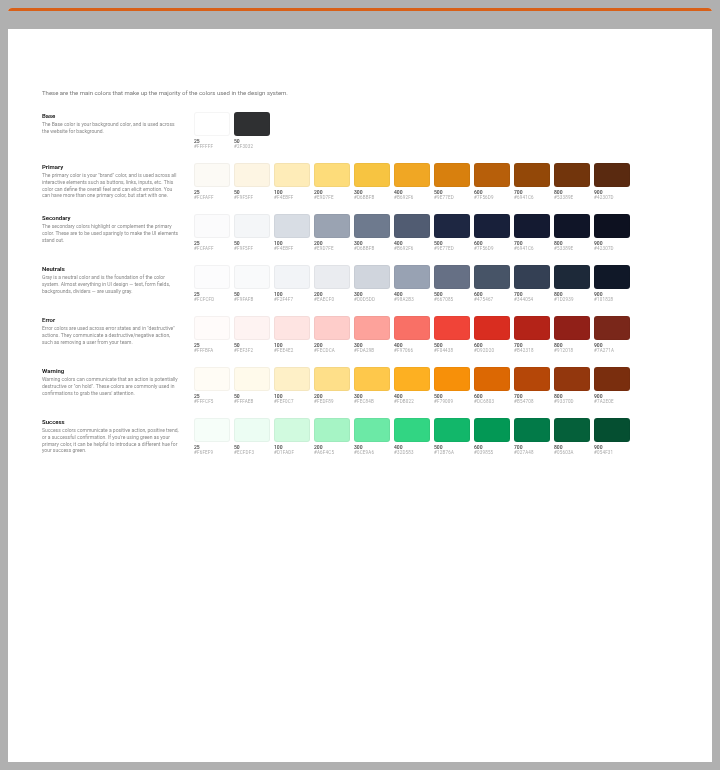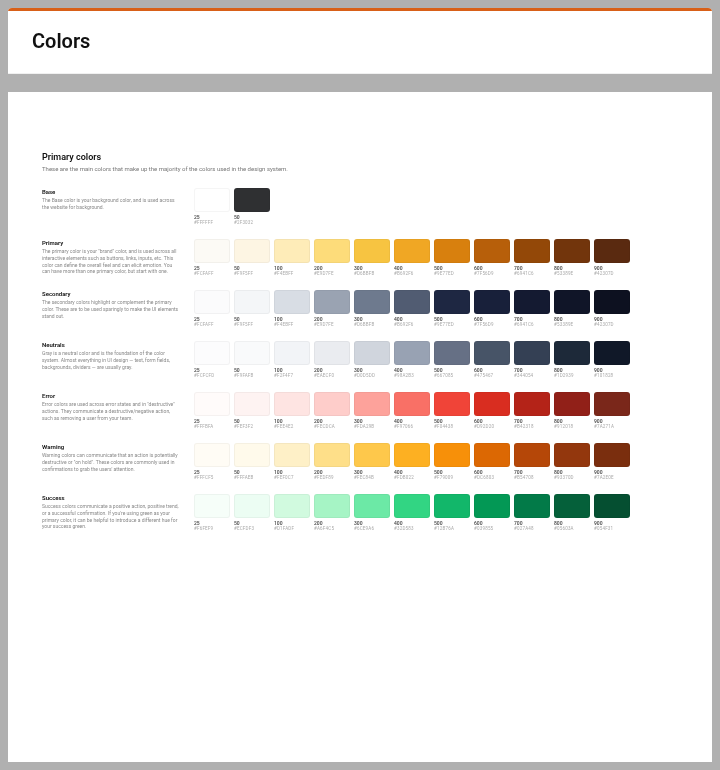--- a/index.html
+++ b/index.html
@@ -60,26 +60,22 @@
     border: 1px solid rgba(0,0,0,0.04);
   }
   .tone { font-size: 5px; color: #444; margin-top: 2px; font-weight: 500; }
   .hex  { font-size: 4.5px; color: #aaa; text-transform: uppercase; letter-spacing: 0.2px; }
 </style>
 </head>
 <body>
 
 <div class="browser">
   <div class="accent-bar"></div>
-  <div class="header">
-    <h1>Colors</h1>
-  </div>
   <div class="gap"></div>
   <div class="doc">
-    <div class="section-title">Primary colors</div>
     <div class="section-sub">These are the main colors that make up the majority of the colors used in the design system.</div>
     <div id="palettes">
         <div class="palette-row">
           <div class="row-label">
             <div class="row-name">Base</div>
             <div class="row-desc">The Base color is your background color, and is used across the website for background.</div>
           </div>
           <div class="swatches">
             <div class="swatch">
               <div class="chip" style="background: rgb(255, 255, 255);"></div>

